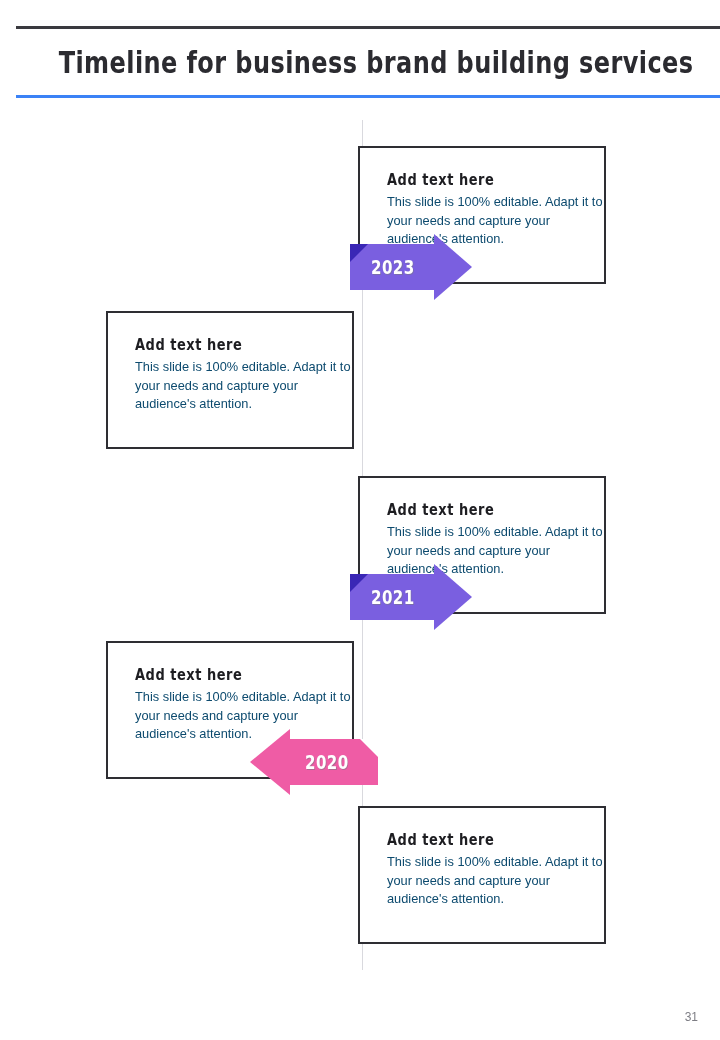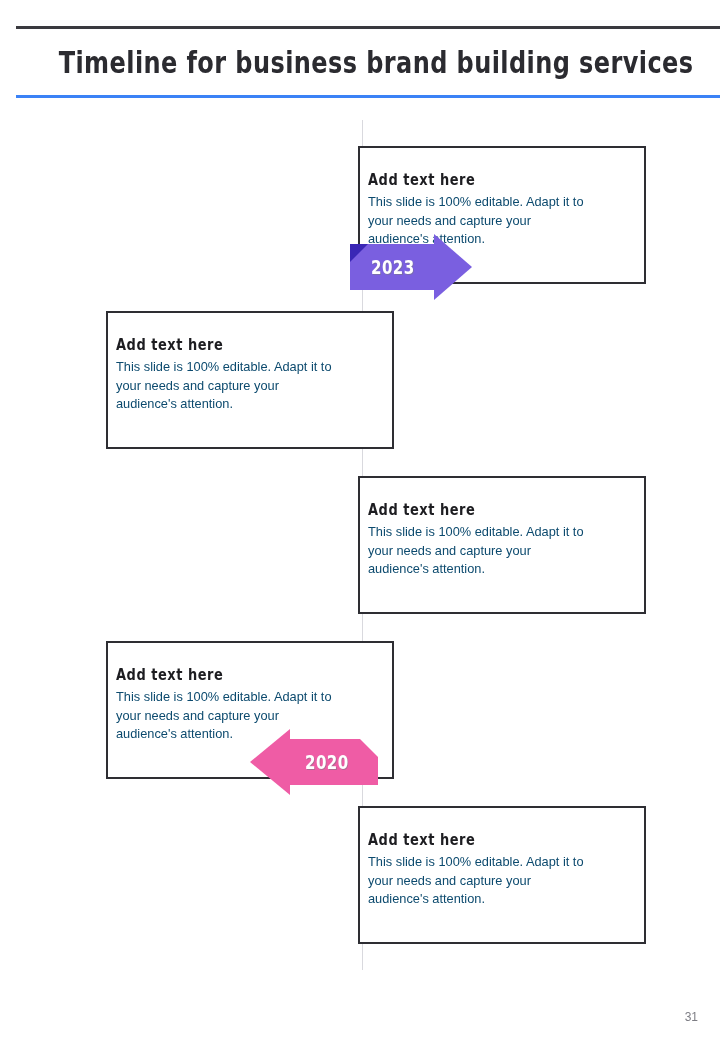--- a/index.html
+++ b/index.html
@@ -58,26 +58,26 @@
   }
   .row-1 { top: 146px; }
   .row-2 { top: 311px; }
   .row-3 { top: 476px; }
   .row-4 { top: 641px; }
   .row-5 { top: 806px; }
 
   
   .card {
     position: absolute;
-    width: 288px;
+    width: 248px;
     height: 138px;
     border: 2px solid #2e2e33;
     background: #ffffff;
     box-sizing: border-box;
-    padding: 22px 16px 0 8px;
+    padding: 22px 16px 0 27px;
     z-index: 2;
   }
   .card-right { left: 358px; }
   .card-left  { left: 106px; }
 
   .card-heading {
     font-family: "DejaVu Sans Condensed", "Liberation Sans Narrow", "Liberation Sans", sans-serif;
     font-weight: bold;
     font-size: 16px;
     color: #1d1d21;
@@ -217,20 +217,26 @@
     <p class="card-heading">Add text here</p>
     <p class="card-body">This slide is 100% editable. Adapt it to your needs and capture your audience's attention.</p>
   </div>
 </div>
 
 <div class="row row-3">
   <div class="card card-right">
     <p class="card-heading">Add text here</p>
     <p class="card-body">This slide is 100% editable. Adapt it to your needs and capture your audience's attention.</p>
   </div>
+  <div class="arrow arrow-right">
+    <div class="arrow-head"></div>
+    <div class="arrow-shaft"></div>
+    <div class="arrow-fold"></div>
+    <div class="arrow-label">2021</div>
+  </div>
 </div>
 
 <div class="row row-4">
   <div class="card card-left">
     <p class="card-heading">Add text here</p>
     <p class="card-body">This slide is 100% editable. Adapt it to your needs and capture your audience's attention.</p>
   </div>
   <div class="arrow arrow-left">
     <div class="arrow-head"></div>
     <div class="arrow-shaft"></div>

